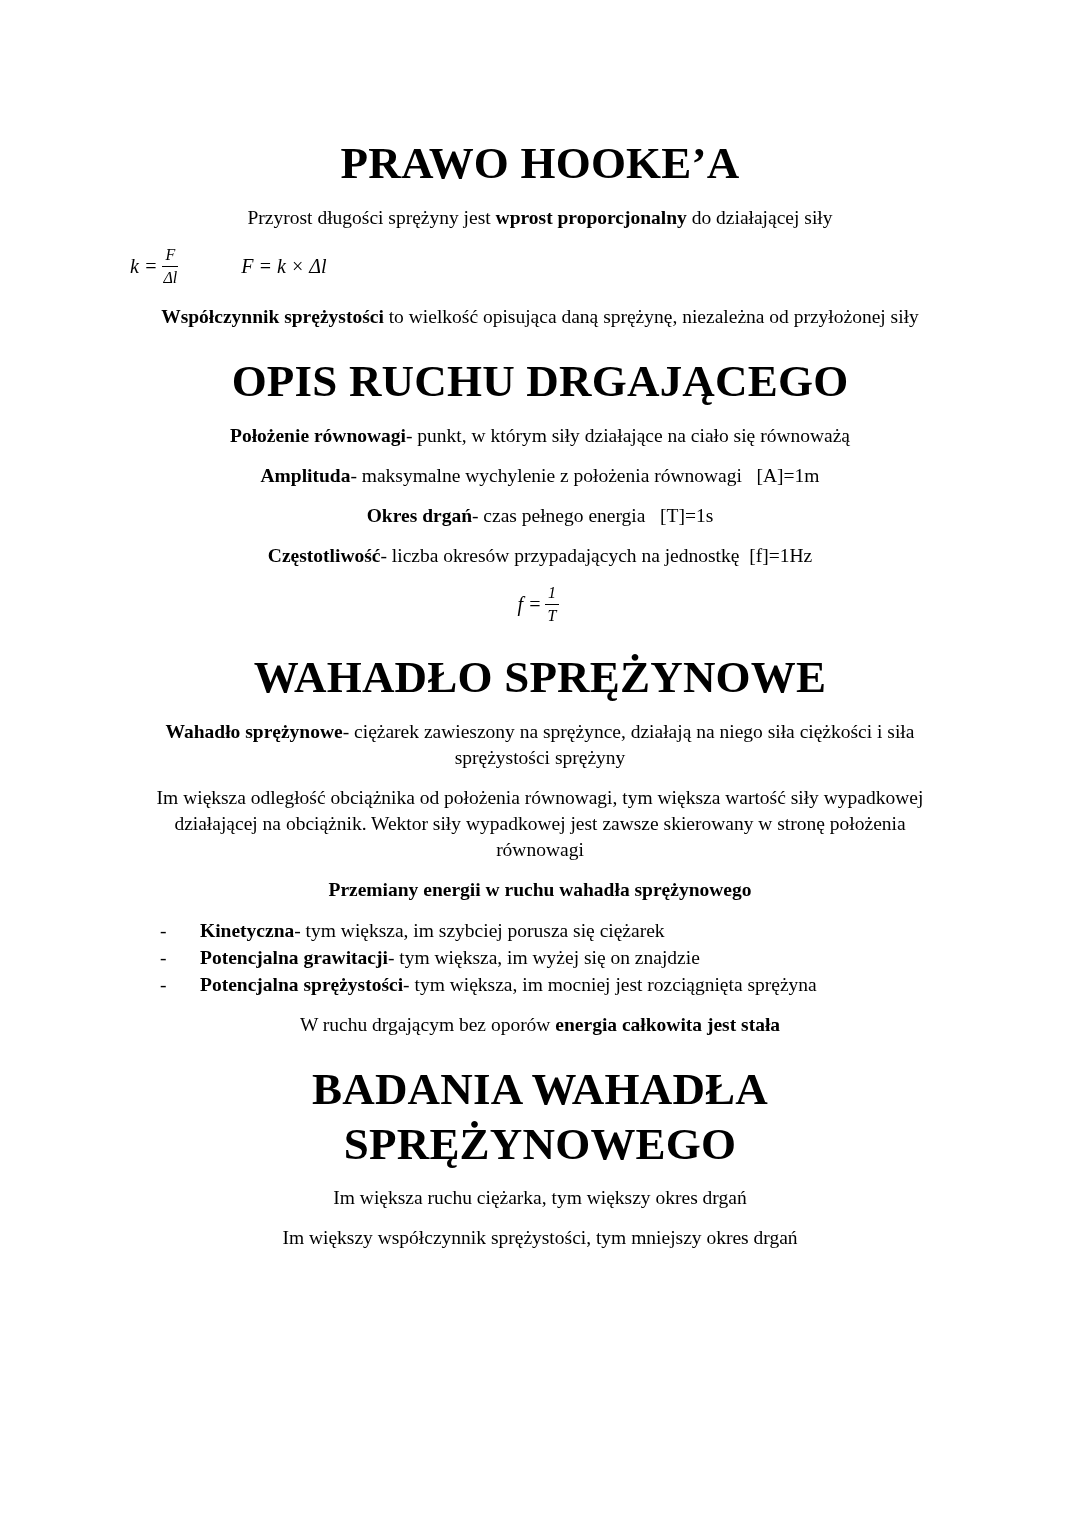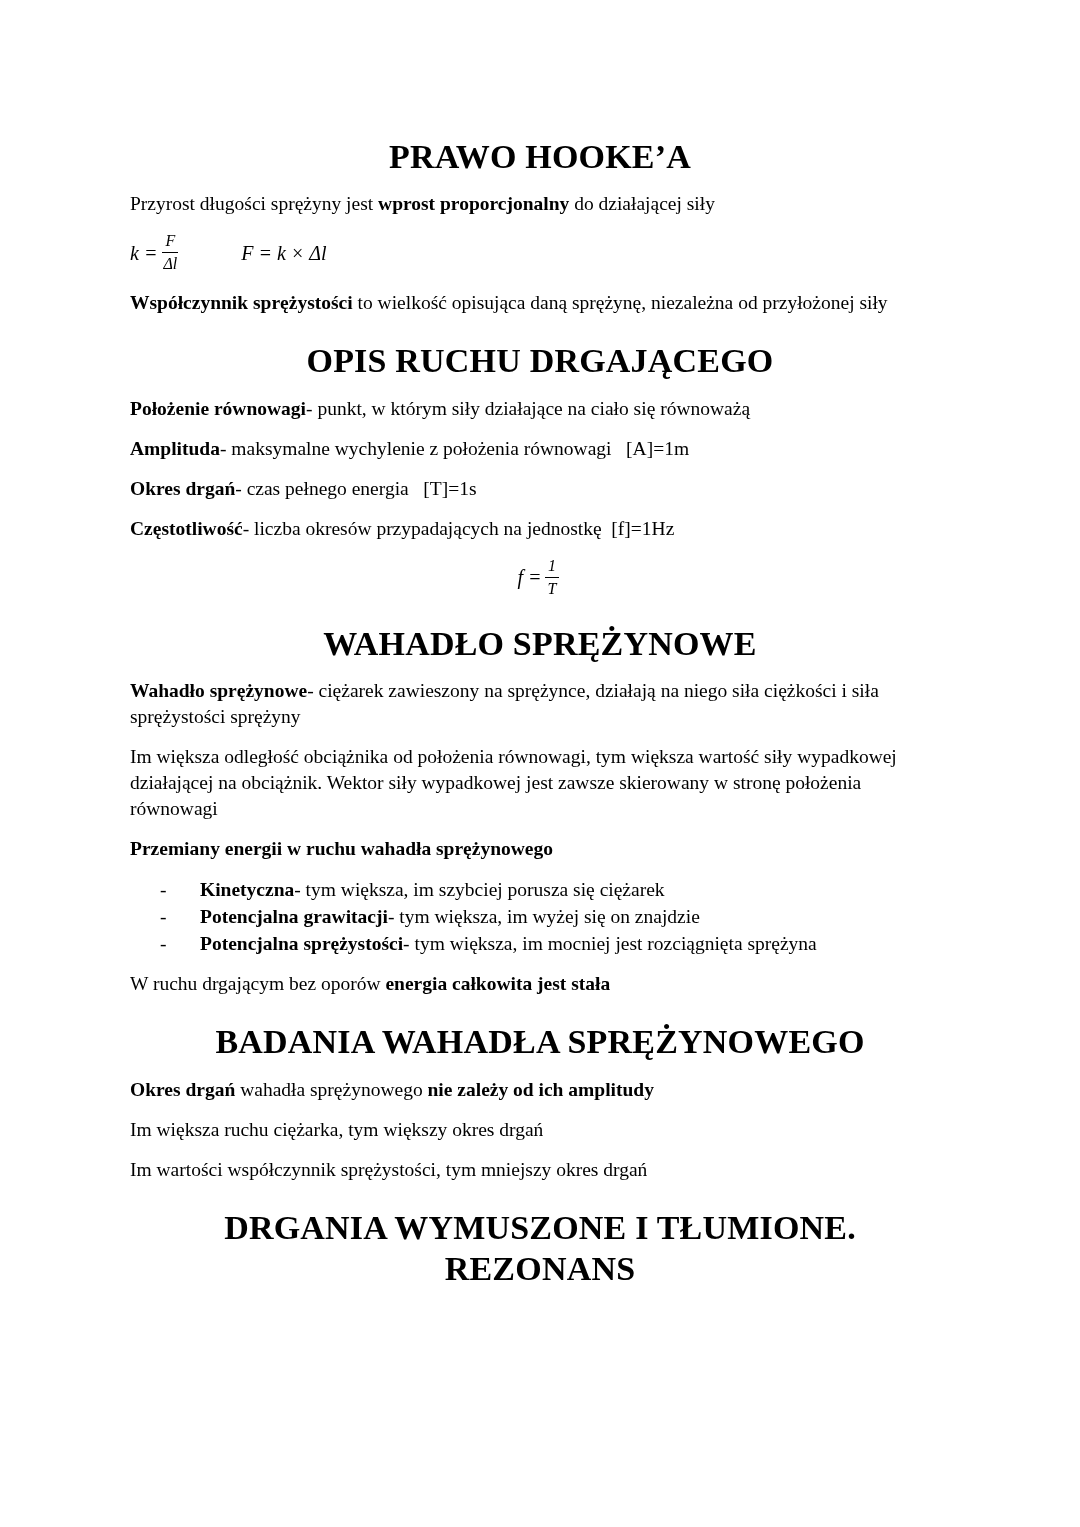--- a/index.html
+++ b/index.html
@@ -14,32 +14,33 @@
     box-sizing: border-box;
     padding: 136px 130px 0 130px;
     background: #ffffff;
     color: #000000;
     font-family: "Liberation Serif", "DejaVu Serif", serif;
     font-size: 19.5px;
     overflow: hidden;
   }
   section { margin: 0; }
   h1.section-heading {
-    font-size: 34px;
+    font-size: 45px;
     line-height: 1.22;
     font-weight: 700;
     text-align: center;
     margin: 24px 0 14px 0;
     letter-spacing: 0.2px;
   }
   section:first-child h1.section-heading { margin-top: 0; }
   p.para {
     margin: 0 0 14px 0;
     line-height: 26px;
     white-space: pre-wrap;
+    text-align: center;
   }
   .b { font-weight: 700; }
   .list { margin: 0 0 14px 0; }
   .li {
     display: flex;
     line-height: 27px;
   }
   .dash {
     padding-left: 30px;
     width: 40px;
@@ -122,21 +123,19 @@
           </div>
           <div class="li">
             <span class="dash">-</span>
             <span class="litext"><span class="b">Potencjalna sprężystości</span><span>- tym większa, im mocniej jest rozciągnięta sprężyna</span></span>
           </div>
         </div>
         <p class="para"><span>W ruchu drgającym bez oporów </span><span class="b">energia całkowita jest stała</span></p>
       </section>
       <section>
         <h1 class="section-heading">BADANIA WAHADŁA SPRĘŻYNOWEGO</h1>
-        <p class="para"><span class="b">Okres drgań</span><span> wahadła sprężynowego </span><span class="b">nie zależy od ich amplitudy</span></p>
         <p class="para"><span>Im większa ruchu ciężarka, tym większy okres drgań</span></p>
-        <p class="para"><span>Im wartości współczynnik sprężystości, tym mniejszy okres drgań</span></p>
+        <p class="para"><span>Im większy współczynnik sprężystości, tym mniejszy okres drgań</span></p>
       </section>
       <section>
-        <h1 class="section-heading">DRGANIA WYMUSZONE I TŁUMIONE. REZONANS</h1>
       </section>
     </div>
 </div>
 
 </body></html>

